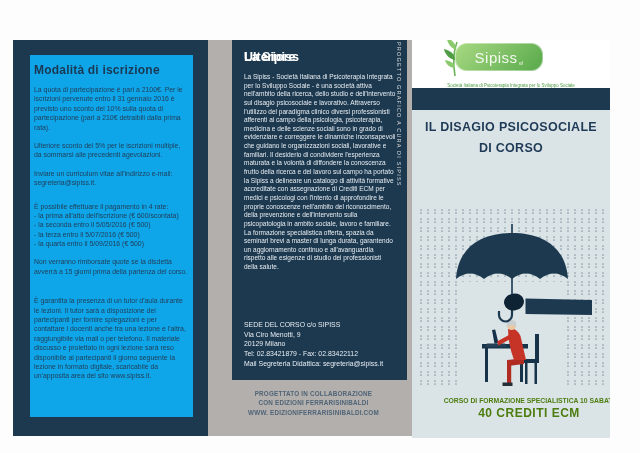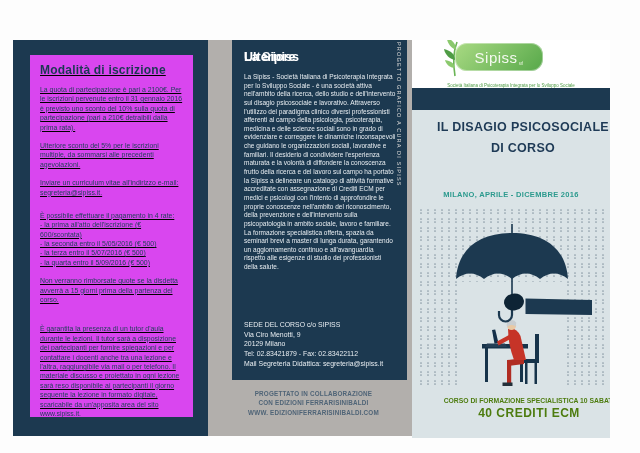--- a/index.html
+++ b/index.html
@@ -1,22 +1,22 @@
 <!DOCTYPE html>
 <html><head>
 <meta charset="utf-8">
 <style>
   html,body{margin:0;padding:0;background:#ffffff;}
   .page{position:relative;width:640px;height:453px;background:#fdfdfd;overflow:hidden;
         font-family:"Liberation Sans",sans-serif;}
 
   
   .panel-left{position:absolute;left:13px;top:40px;width:195px;height:396px;background:#1c3950;}
-  .left-box{position:absolute;left:17px;top:15px;width:163px;height:362px;background:#d946ef;
-            padding:8px 10px;box-sizing:border-box;overflow:hidden;text-decoration:underline;}
+  .left-box{position:absolute;left:17px;top:15px;width:163px;height:362px;background:#0ea5e9;
+            padding:8px 4px;box-sizing:border-box;overflow:hidden;}
   .left-box h2{margin:0 0 8px 0;font-size:12px;font-weight:bold;color:#1b3852;letter-spacing:.2px;}
   .left-box p{margin:0 0 9px 0;font-size:6.9px;line-height:1.36;color:#22405a;white-space:pre-line;}
   .left-box p.gap-lg{margin-bottom:14px;}
   .left-box p.gap-xl{margin-bottom:20px;}
 
   
   .grey-area{position:absolute;left:208px;top:40px;width:402px;height:396px;background:#b2afac;}
 
   
   .panel-middle{position:absolute;left:232px;top:40px;width:163px;height:340px;background:#1c3950;overflow:hidden;padding-left:12px;}
@@ -44,21 +44,21 @@
             box-shadow:0 0 0 1px rgba(255,255,255,.4) inset;
             display:flex;align-items:center;justify-content:center;}
   .logo-text{font-size:15px;color:#f4f9ef;letter-spacing:.5px;}
   .logo-suffix{font-size:4.5px;color:#e3f1d8;align-self:flex-end;margin:0 0 5px 1px;}
   .sprig{position:absolute;left:29px;top:-2px;}
   .logo-tagline{position:absolute;left:0;top:34px;width:198px;text-align:center;}
   .logo-tagline span{display:inline-block;font-size:6px;color:#4f9c45;transform:scale(.75);
                      transform-origin:center top;white-space:nowrap;}
   .navy-band{position:absolute;left:0;top:48px;width:198px;height:22px;background:#1c3950;}
   .light-area{position:absolute;left:0;top:70px;width:198px;height:328px;background:#dae3e6;}
-  .course-title{position:absolute;left:12px;top:7px;width:198px;text-align:center;
+  .course-title{position:absolute;left:0;top:7px;width:198px;text-align:center;
                 font-size:12.5px;font-weight:bold;line-height:20.5px;color:#1e3a56;letter-spacing:.3px;}
   .course-date{position:absolute;left:0;top:80px;width:198px;text-align:center;
                font-size:7.5px;font-weight:bold;color:#2c9a8e;letter-spacing:.3px;}
   .illu{position:absolute;left:0;top:98px;}
   .course-footer{position:absolute;left:0;top:287px;width:234px;text-align:center;color:#4d7c0f;}
   .course-footer .f1{font-size:6.8px;font-weight:bold;margin-bottom:2px;}
   .course-footer .f2{font-size:12px;font-weight:bold;letter-spacing:.5px;}
 </style>
 </head>
 <body>
@@ -121,21 +121,20 @@
       </div>
     </div>
 
     <div class="navy-band"></div>
 
     <div class="light-area">
       <div class="course-title">
         <div>IL DISAGIO PSICOSOCIALE</div>
         <div>DI CORSO</div>
       </div>
-      <div class="course-date">MILANO, APRILE - DICEMBRE 2016</div>
 
       <svg class="illu" width="198" height="187" viewBox="0 0 198 187">
         <defs>
           <pattern id="rain" width="7" height="9" patternUnits="userSpaceOnUse">
             <circle cx="2" cy="2" r="0.85" fill="#8b9aa6"></circle>
             <circle cx="2" cy="5" r="0.85" fill="#8b9aa6"></circle>
           </pattern>
         </defs>
 
         <rect x="6" y="0" width="186" height="180" fill="url(#rain)"></rect>

